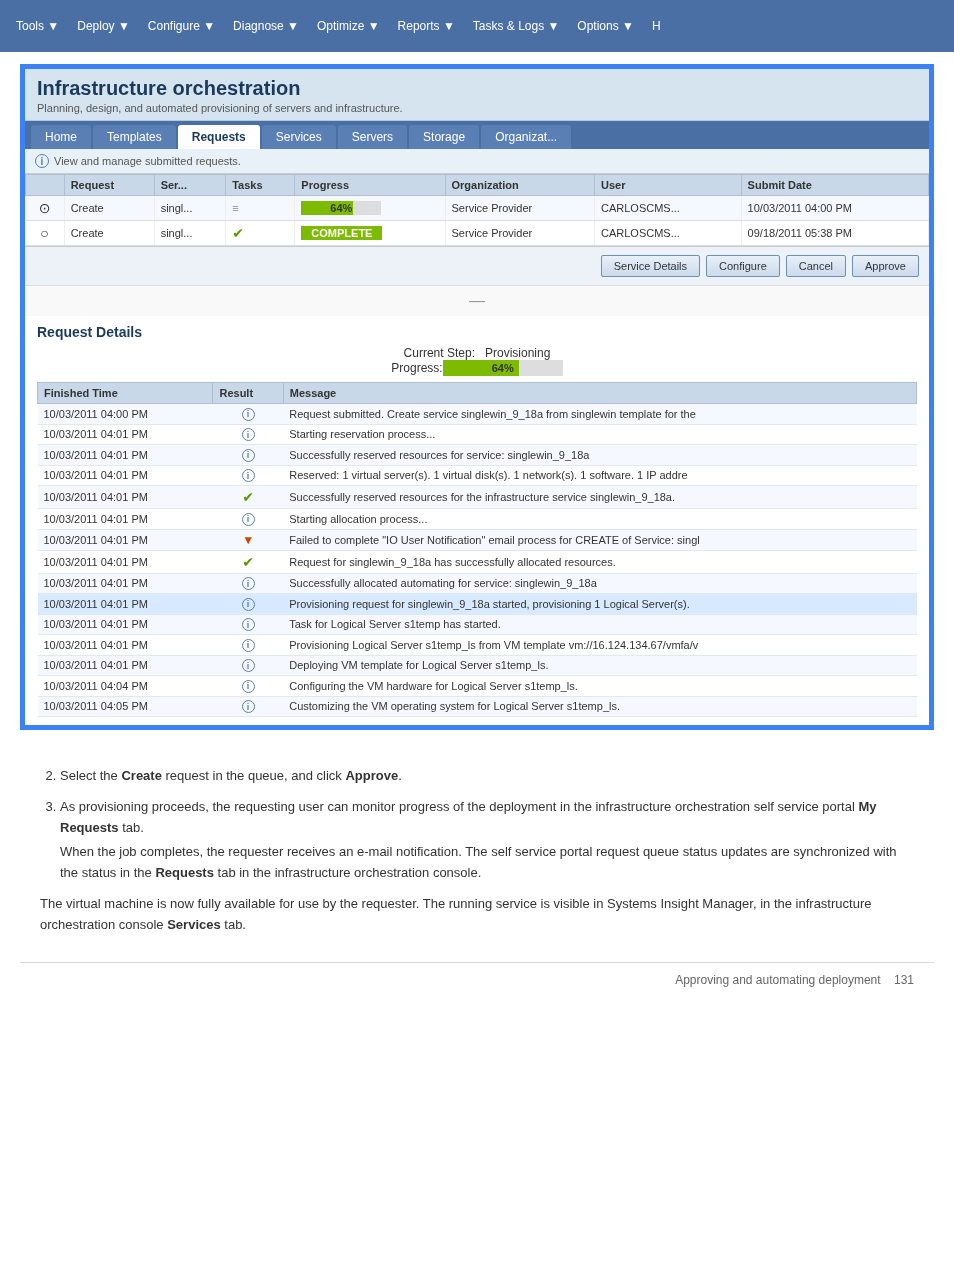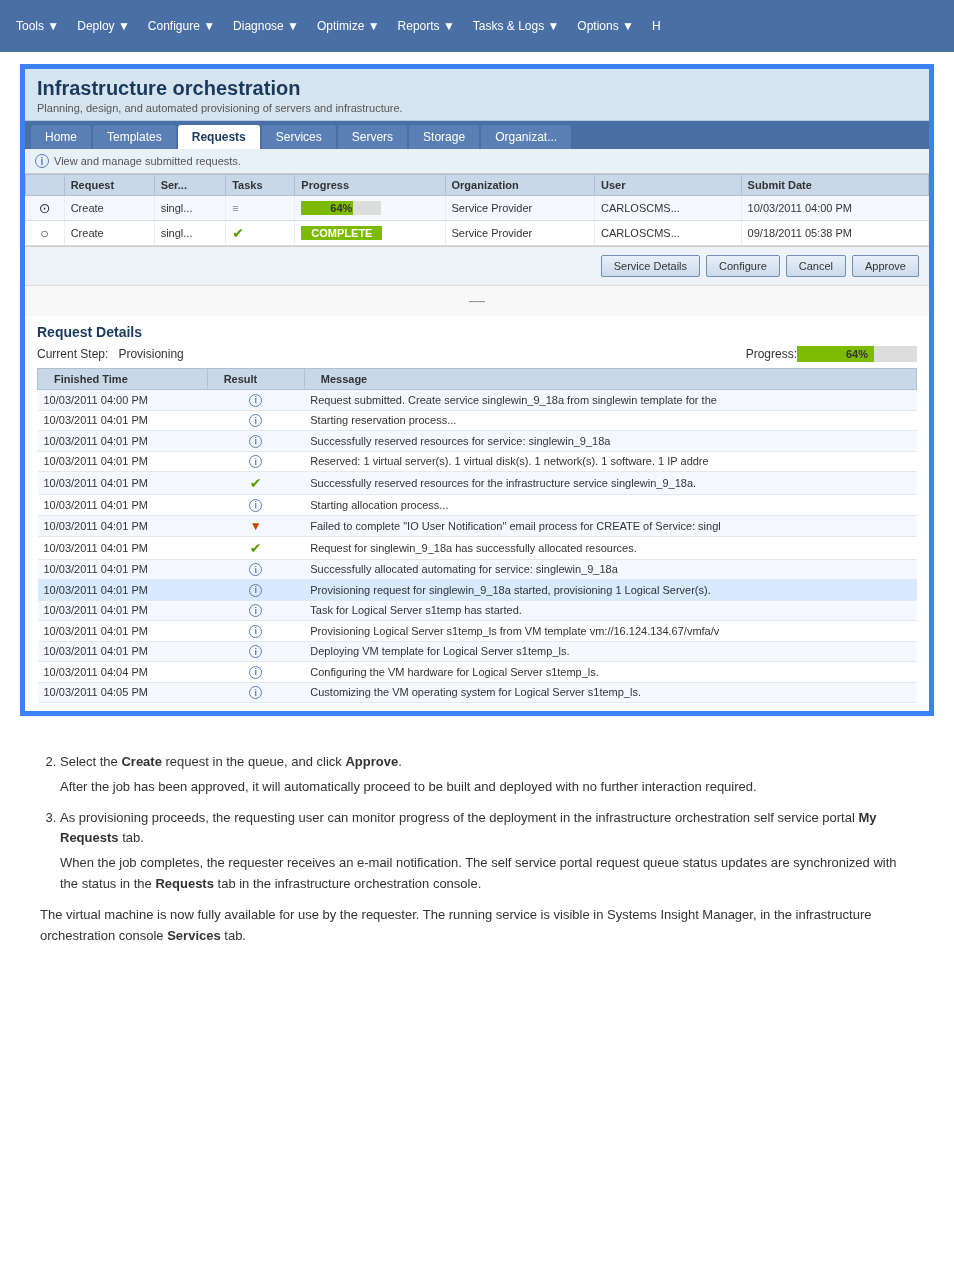--- a/index.html
+++ b/index.html
@@ -220,20 +220,21 @@
       font-weight: bold;
       font-size: 14px;
       margin-bottom: 6px;
       color: #1a3a5c;
     }
     .details-header {
       display: flex;
       justify-content: space-between;
       align-items: center;
       margin-bottom: 6px;
+      flex-direction: column;
     }
     .current-step {
       font-size: 12px;
       color: #333;
     }
     .progress-section {
       display: flex;
       align-items: center;
       gap: 0;
       font-size: 12px;
@@ -259,21 +260,21 @@
     }
 
     
     .log-table {
       width: 100%;
       border-collapse: collapse;
       font-size: 11px;
     }
     .log-table th {
       background: #c8d8e8;
-      padding: 4px 16px;
+      padding: 4px 6px;
       text-align: left;
       border: 1px solid #b0c0d0;
     }
     .log-table td {
       padding: 3px 6px;
       border-bottom: 1px solid #e0e8f0;
     }
     .log-table tr:nth-child(odd) td { background: #f5f9ff; }
     .log-table tr:nth-child(even) td { background: #fff; }
     .log-table tr.highlight td { background: #d8eaff; }
@@ -533,28 +534,32 @@
             </tr>
           </tbody>
       </table>
     </div>
   </div>
 
   <div class="body-text">
     <ol start="2">
       <li>
         <span>Select the </span><span class="bold">Create</span><span> request in the queue, and click </span><span class="bold">Approve</span><span>.</span>
-        <p style="margin-top:4px;">After the job has been approved, it will automatically proceed to be built and deployed with no further interaction required.</p>
       </li>
       <li>
         <span>As provisioning proceeds, the requesting user can monitor progress of the deployment in the infrastructure orchestration self service portal </span><span class="bold">My Requests</span><span> tab.</span>
         <p style="margin-top:4px;">
           <span>When the job completes, the requester receives an e-mail notification. The self service portal request queue status updates are synchronized with the status in the </span><span class="bold">Requests</span><span> tab in the infrastructure orchestration console.</span>
         </p>
       </li>
     </ol>
     <p>
       <span>The virtual machine is now fully available for use by the requester. The running service is visible in Systems Insight Manager, in the infrastructure orchestration console </span><span class="bold">Services</span><span> tab.</span>
     </p>
   </div>
 
+  <div class="page-footer">
+    <span>Approving and automating deployment</span>
+    &nbsp;&nbsp;
+    <span>131</span>
+  </div>
 
 </div>
 
 </body></html>

